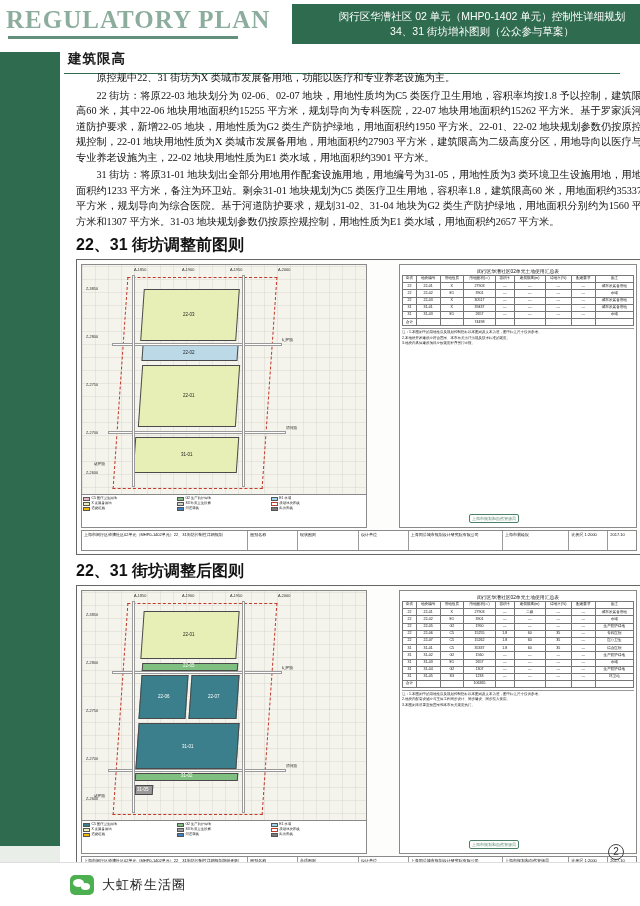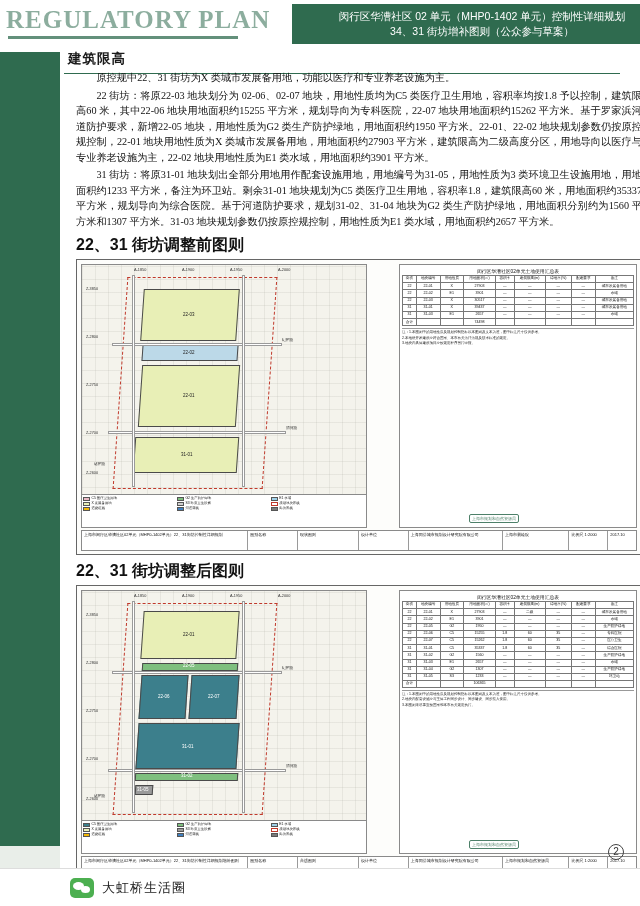--- a/index.html
+++ b/index.html
@@ -255,21 +255,21 @@
     border: 1px solid #444;
     border-radius: 50%;
     font-size: 10px;
     text-align: center;
     line-height: 14px;
     color: #333;
   }
   .footer {
     position: absolute;
     left: 0; right: 0; bottom: 0;
-    height: 38px;
+    height: 44px;
     border-top: 1px solid #ddd;
     display: flex;
     align-items: center;
     padding-left: 70px;
     background: #fff;
   }
   .wechat-badge {
     width: 24px; height: 20px;
     background: #4caf50;
     border-radius: 5px;

